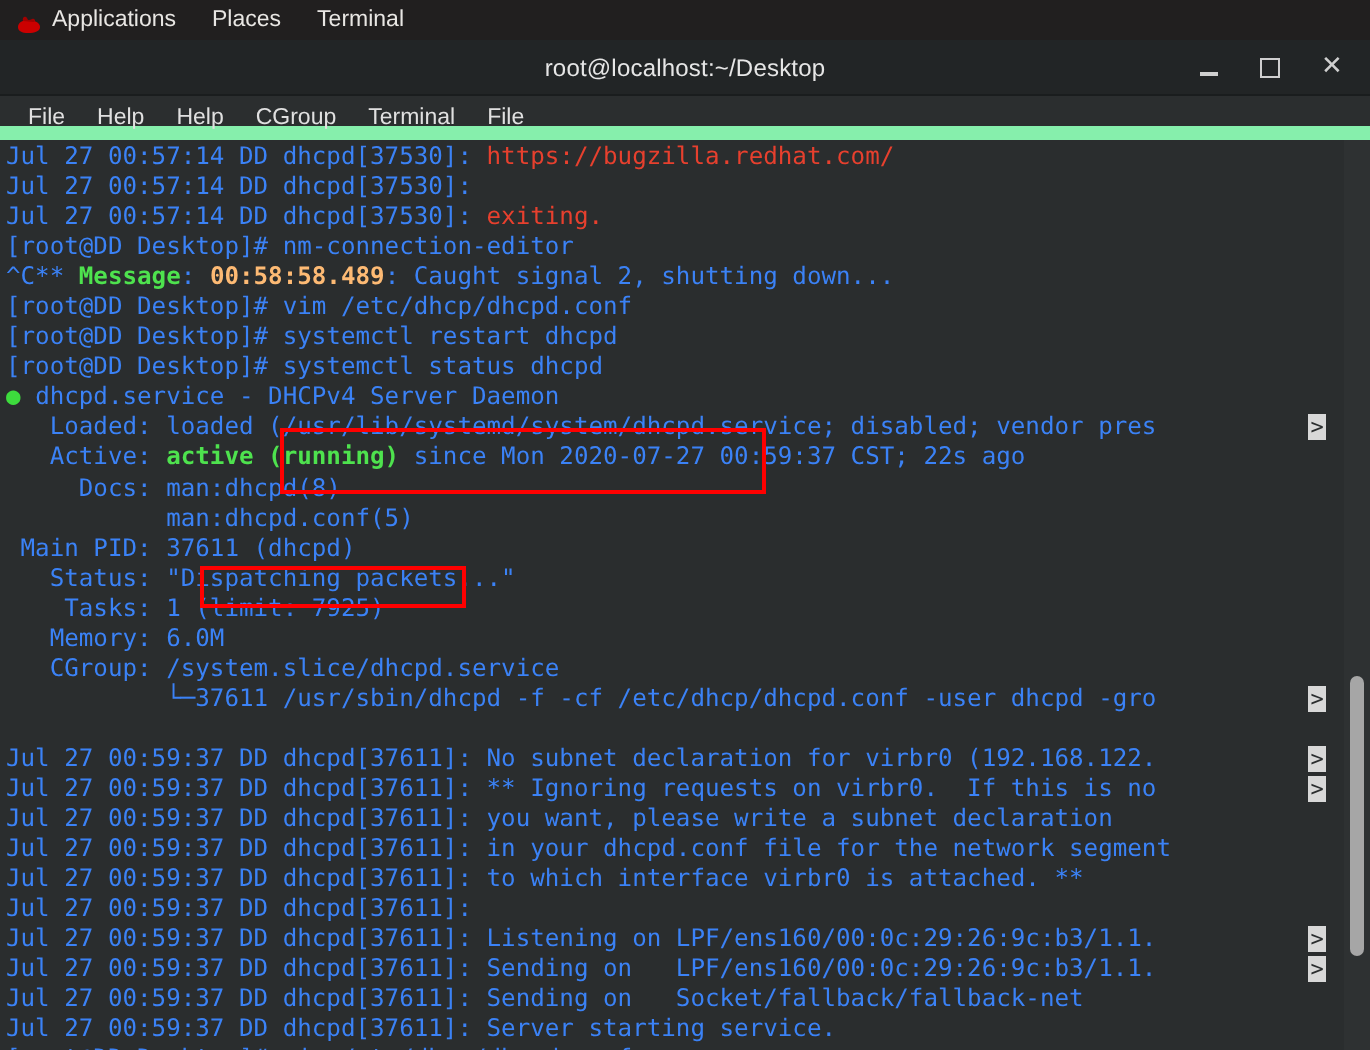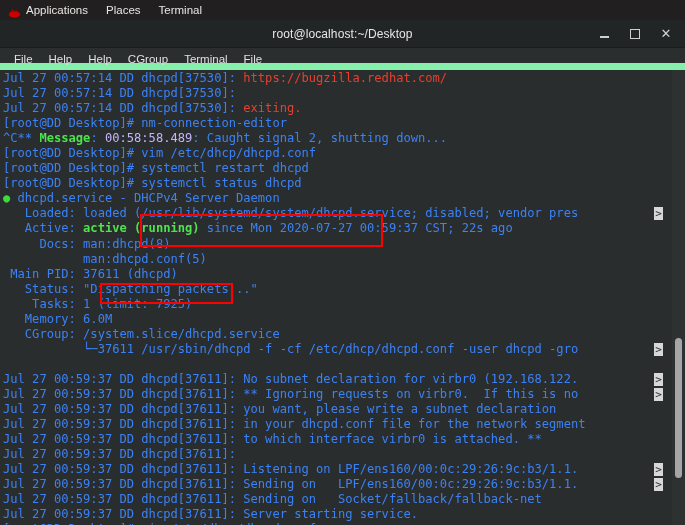--- a/index.html
+++ b/index.html
@@ -137,21 +137,21 @@
     font-size: 12.1px;
     line-height: 15.05px;
     color: #d6d6d6;
     white-space: pre;
     letter-spacing: 0px;
   }
   .ln { height: 15.05px; white-space: pre; }
   .red    { color: #e7402e; font-weight: normal; }
   .green  { color: #4ee24e; font-weight: bold; }
   .greendot { color: #3ddb3d; }
-  .blue   { color: #c4b5fd; }
+  .blue   { color: #fdba74; font-weight: bold; }
   .dim    { color: #3b82f6; }
 
   
   .ovf {
     position: absolute;
     width: 9px;
     height: 13px;
     background: #d8d8d8;
     color: #2a2d2e;
     font-family: "DejaVu Sans Mono", monospace;

